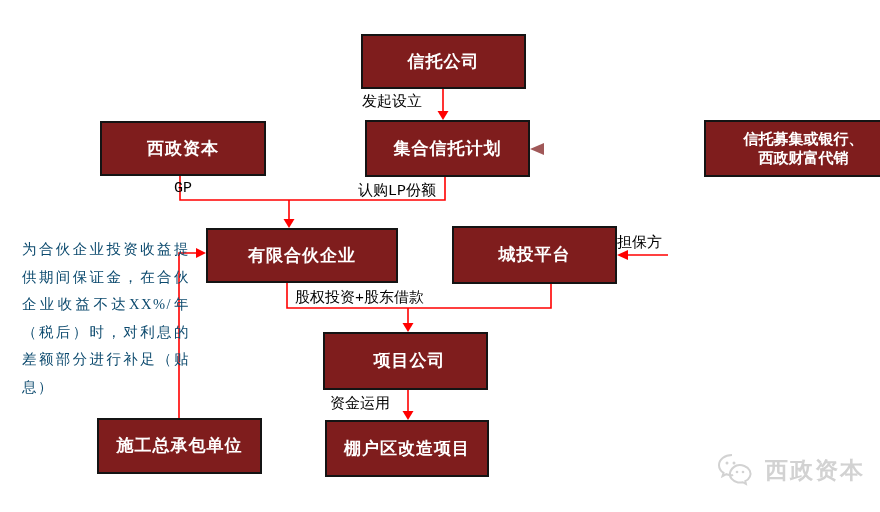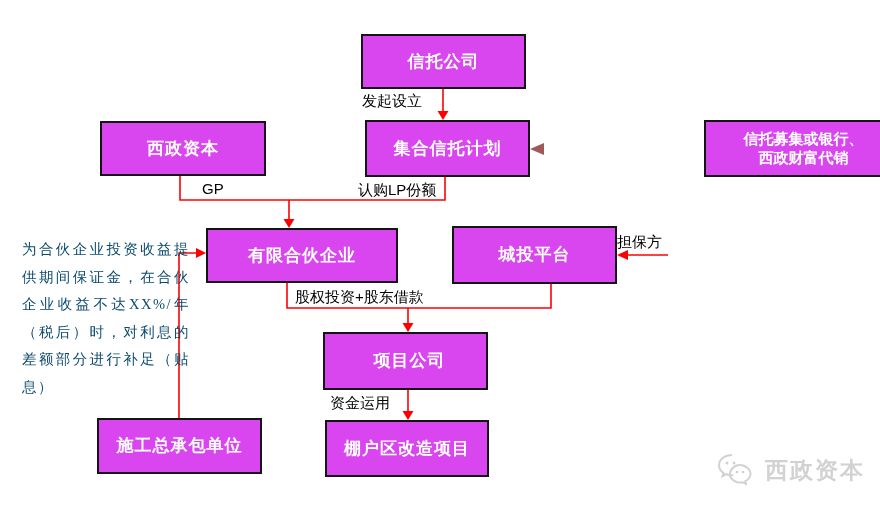--- a/index.html
+++ b/index.html
@@ -12,39 +12,39 @@
     font-family: "Liberation Sans", sans-serif;
   }
   .wires {
     position: absolute;
     left: 0; top: 0;
     width: 880px; height: 512px;
     pointer-events: none;
   }
   .node {
     position: absolute;
-    background: #d946ef;
+    background: #7f1d1d;
     border: 2px solid #141414;
     color: #ffffff;
     display: flex;
     flex-direction: column;
     align-items: center;
     justify-content: center;
     text-align: center;
     font-weight: bold;
     font-size: 17px;
     letter-spacing: 1px;
     box-sizing: border-box;
     line-height: 1.25;
   }
   .node.small-text { font-size: 15px; letter-spacing: 0; }
   .edge-label {
     position: absolute;
     color: #000000;
-    font-family: Liberation Sans, sans-serif;
+    font-family: Liberation Mono, monospace;
     font-size: 15px;
     white-space: nowrap;
   }
   .note {
     position: absolute;
     left: 22px;
     top: 236px;
     width: 168px;
     color: #0c4a6e;
     font-family: "Liberation Serif", serif;
@@ -123,21 +123,21 @@
 
 
   <div class="node" style="left:323px; top:332px; width:165px; height:58px;padding-left:8px;">项目公司</div>
 
   <div class="node" style="left:325px; top:420px; width:164px; height:57px;">棚户区改造项目</div>
 
   <div class="node" style="left:97px; top:418px; width:165px; height:56px;">施工总承包单位</div>
 
   <div class="edge-label" style="left:362px; top:92px;">发起设立</div>
 
-  <div class="edge-label" style="left:202px; top:180px;">GP</div>
+  <div class="edge-label" style="left:174px; top:180px;">GP</div>
 
   <div class="edge-label" style="left:338px; top:181px;margin-left:20px;">认购LP份额</div>
 
   <div class="edge-label" style="left:295px; top:288px;">股权投资+股东借款</div>
 
   <div class="edge-label" style="left:617px; top:233px;">担保方</div>
 
   <div class="edge-label" style="left:330px; top:394px;">资金运用</div>
 
   <div class="note">为合伙企业投资收益提供期间保证金，在合伙企业收益不达XX%/年（税后）时，对利息的差额部分进行补足（贴息）</div>

